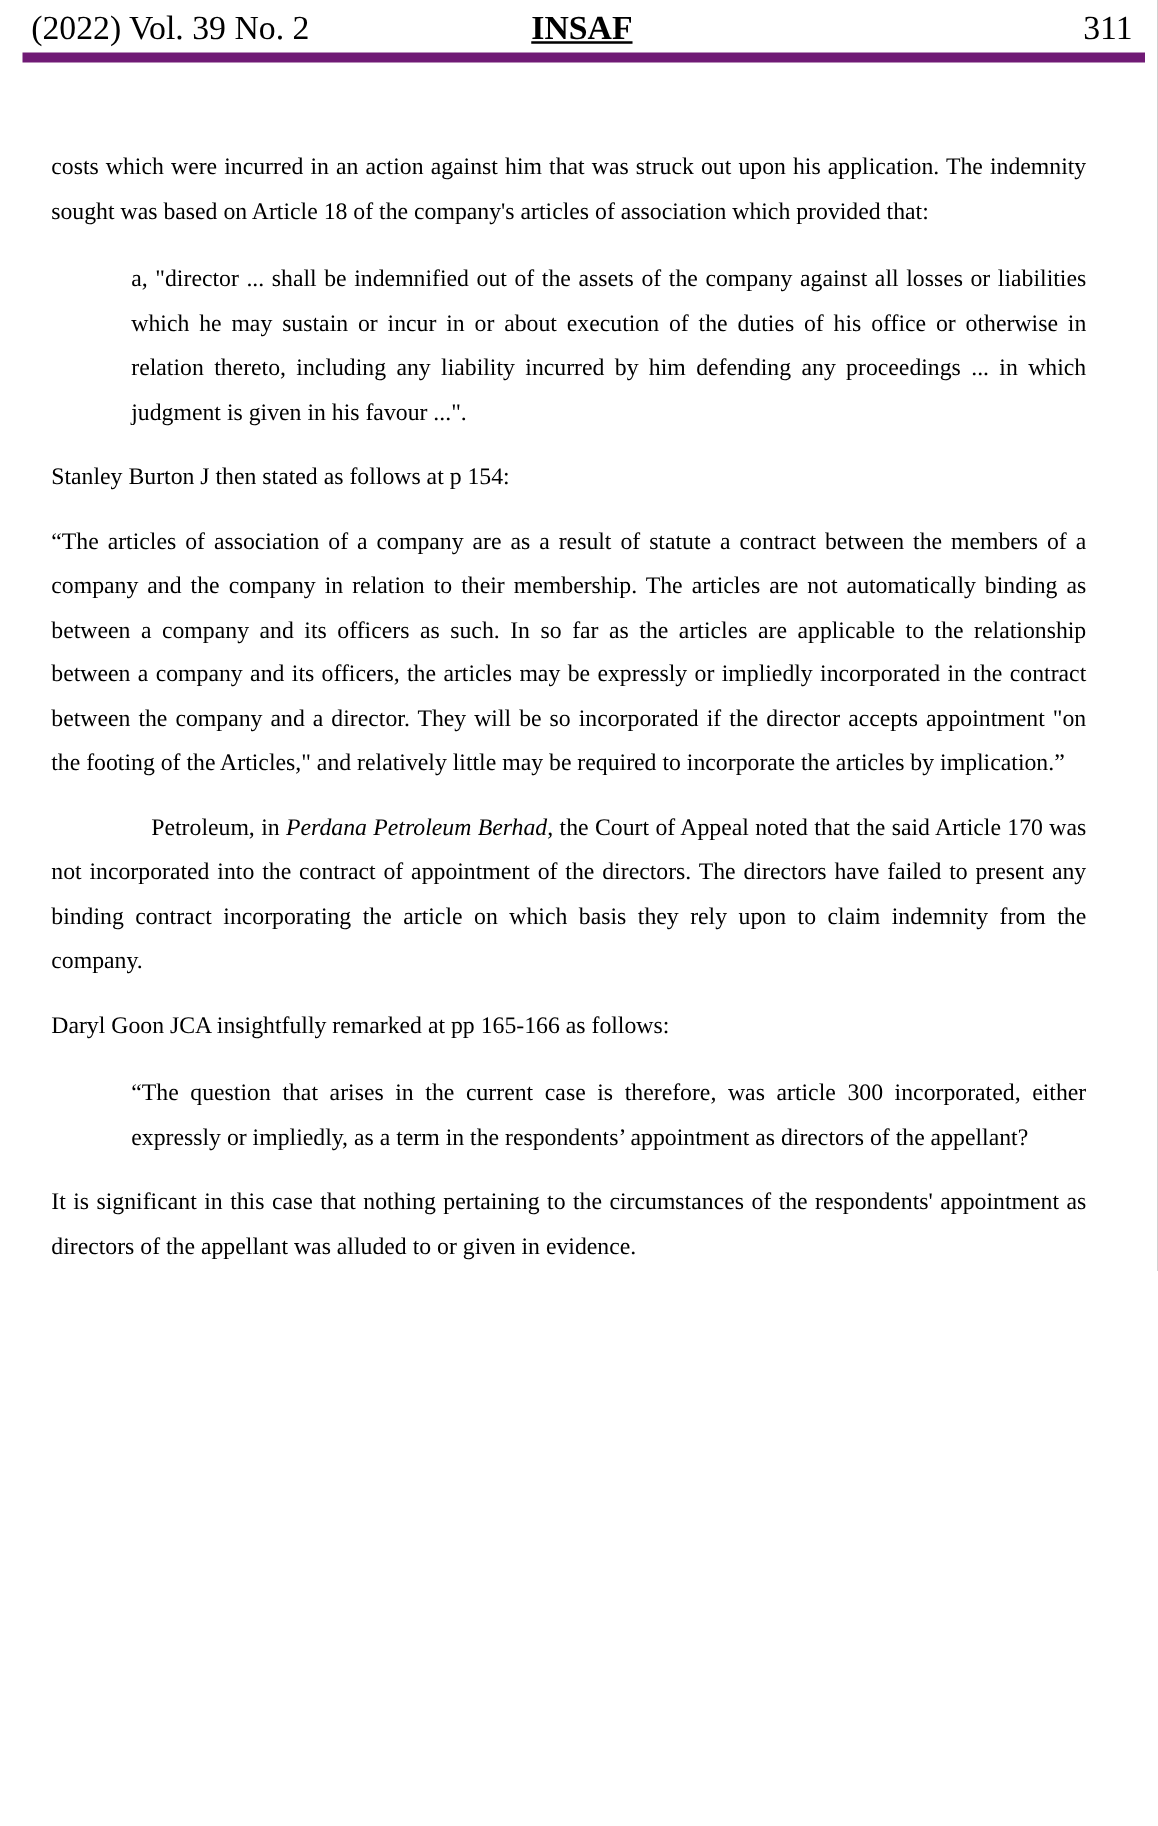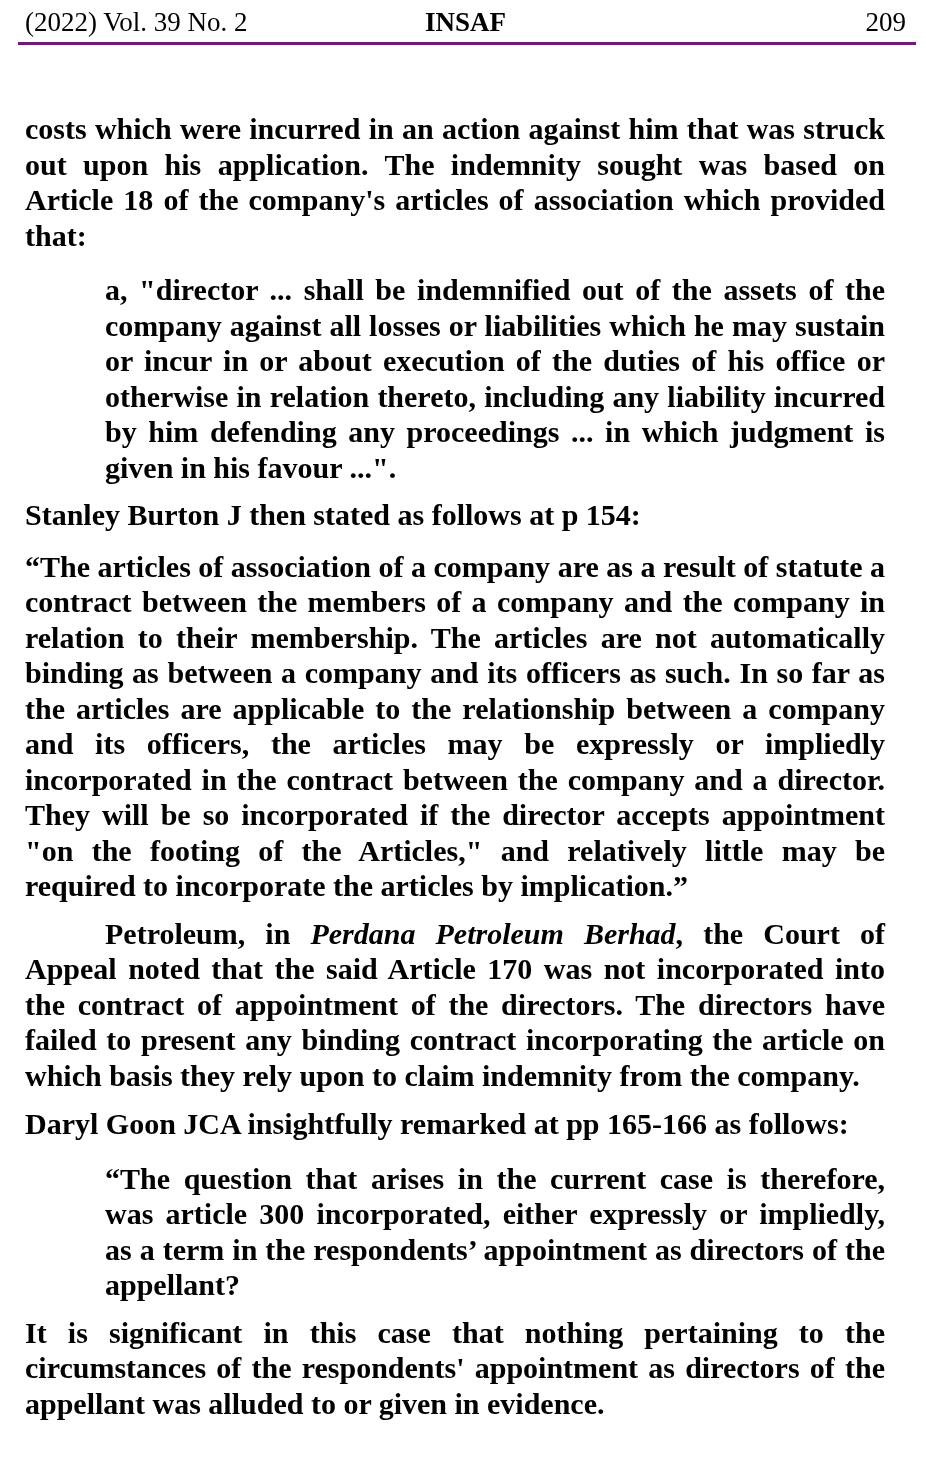--- a/index.html
+++ b/index.html
@@ -12,34 +12,33 @@
     font-family: "Liberation Serif", "DejaVu Serif", serif;
     box-sizing: border-box;
     padding: 8px 41px 0 25px;
     overflow: hidden;
   }
   .page-header {
     display: flex;
     align-items: baseline;
     font-size: 27px;
     line-height: 28px;
-    border-bottom: 3px solid #701a75;
+    border-bottom: 8px solid #701a75;
     padding: 0 10px 6px 7px;
     margin-left: -7px;
     margin-right: -31px;
   }
   .page-header .h-left  { flex: 1; text-align: left; }
-  .page-header .h-center{ flex: 1; text-align: center; font-weight: bold; }
+  .page-header .h-center{ flex: 1; text-align: center; font-weight: bold; text-decoration: underline; }
   .page-header .h-right { flex: 1; text-align: right; }
 
   .body-text p, .body-text blockquote, .body-text h2 {
-    margin: 0;
-    font-size: 30px;
+    margin: 16px;
+    font-size: 19px;
     line-height: 35.5px;
-    font-weight: bold;
   }
   .just { text-align: justify; }
   .indent-block { margin-left: 80px !important; }
 
   .p1      { margin-top: 66px !important; }
   .quote1  { margin-top: 19px !important; }
   .p2      { margin-top: 12px !important; }
   .quote2  { margin-top: 16px !important; }
   .p3      { margin-top: 12px !important; text-indent: 80px; }
   .p4      { margin-top: 13px !important; }
@@ -50,21 +49,21 @@
   .case-name { font-style: italic; }
 </style>
 </head>
 <body>
 
 <div class="page">
 
   <header class="page-header">
     <span class="h-left">(2022) Vol. 39 No. 2</span>
     <span class="h-center">INSAF</span>
-    <span class="h-right">209</span>
+    <span class="h-right">311</span>
   </header>
 
   <main class="body-text">
 
     <p class="p1 just">costs which were incurred in an action against him that was struck out upon his application. The indemnity sought was based on Article 18 of the company's articles of association which provided that:</p>
 
     <blockquote class="quote1 indent-block just">a, "director ... shall be indemnified out of the assets of the company against all losses or liabilities which he may sustain or incur in or about execution of the duties of his office or otherwise in relation thereto, including any liability incurred by him defending any proceedings ... in which judgment is given in his favour ...".</blockquote>
 
     <p class="p2">Stanley Burton J then stated as follows at p 154:</p>
 

